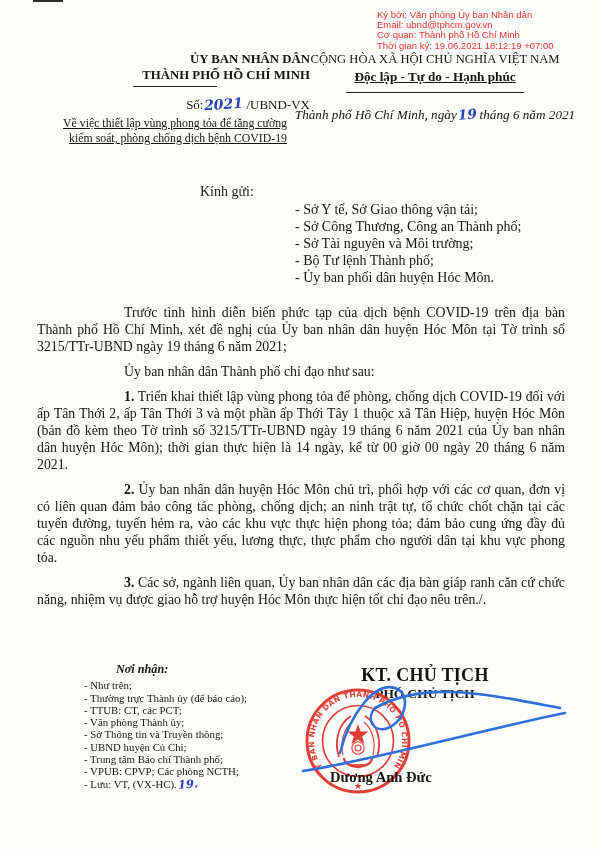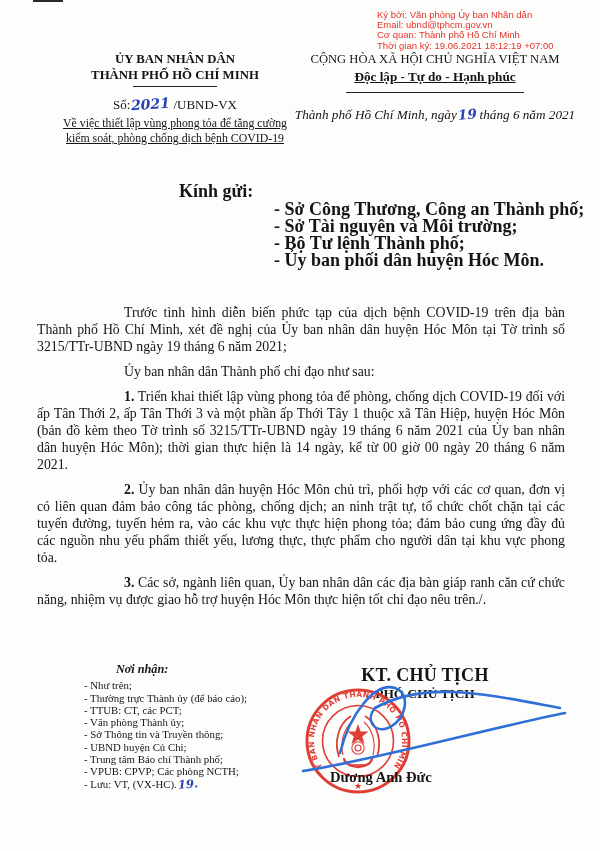--- a/index.html
+++ b/index.html
@@ -9,38 +9,38 @@
     font-family:"Liberation Serif", serif; color:#141414;
   }
   
   .artifact-line { position:absolute; left:33px; top:0; width:30px; height:2px; background:#2a2a2a; }
 
   
   .dsig { position:absolute; left:377px; top:2px; color:#e63229;
           font-family:"Liberation Sans", sans-serif; font-size:9.5px; line-height:10.2px;margin-top:8px; }
 
   
-  .hdr-left  { position:absolute; left:40px;  top:52px; width:270px; text-align:center; }
+  .hdr-left  { position:absolute; left:40px;  top:52px; width:270px; text-align:right; }
   .org1, .org2 { font-weight:bold; font-size:12.8px; line-height:15.5px; }
   .org-rule  { width:84px; border-top:1.5px solid #222; margin:3px auto 0; }
   .so-line   { font-size:13px; margin-top:9px; }
   .subject   { font-size:11.8px; width:224px; margin:3px auto 0; line-height:15px;text-decoration:underline; }
 
   .hdr-right { position:absolute; left:285px; top:52px; width:300px; text-align:center; }
   .motto1 { font-weight:normal; font-size:12.6px; }
   .motto2 { font-weight:bold; font-size:13.2px; display:inline-block;
             border-bottom:1.5px solid #222; padding:0 8px 7px; margin-top:1px;text-decoration:underline; }
   .dateline { font-style:italic; font-size:13.2px; margin-top:13px; white-space:nowrap; }
 
   
   .hw { font-family:"DejaVu Serif", serif; font-style:italic; font-weight:bold;
         color:#2941b8; display:inline-block; transform:rotate(-4deg); margin:0 3px 0 1px; }
 
   
-  .kinhgui  { position:absolute; left:179px; top:183px; font-size:18px; line-height:17px;font-weight:bold; }
+  .kinhgui  { position:absolute; left:200px; top:183px; font-size:14px; line-height:17px; }
   .kg-items { margin-left:95px; margin-top:1px; }
 
   
   .body-text { position:absolute; left:37px; top:304px; width:528px;
                font-size:13.8px; line-height:17px; text-align:justify; }
   .body-text p { margin:0 0 8px; text-indent:87px; }
   .sec-num { font-weight:bold; }
 
   
   .footer-left { position:absolute; left:84px; top:663px; font-size:10.8px; line-height:12.3px; }
@@ -77,20 +77,21 @@
 
   <div class="hdr-right">
     <div class="motto1">CỘNG HÒA XÃ HỘI CHỦ NGHĨA VIỆT NAM</div>
     <div><span class="motto2">Độc lập - Tự do - Hạnh phúc</span></div>
     <div class="dateline"><span>Thành phố Hồ Chí Minh, ngày</span><span class="hw" style="font-size:13.5px">19</span><span>tháng 6 năm 2021</span></div>
   </div>
 
   <div class="kinhgui">
     <div>Kính gửi:</div>
     <div class="kg-items">
+      <div>- Sở Y tế, Sở Giao thông vận tải;</div>
       <div>- Sở Công Thương, Công an Thành phố;</div>
       <div>- Sở Tài nguyên và Môi trường;</div>
       <div>- Bộ Tư lệnh Thành phố;</div>
       <div>- Ủy ban phối dân huyện Hóc Môn.</div>
     </div>
   </div>
 
   <div class="body-text">
     <p>Trước tình hình diễn biến phức tạp của dịch bệnh COVID-19 trên địa bàn Thành phố Hồ Chí Minh, xét đề nghị của Ủy ban nhân dân huyện Hóc Môn tại Tờ trình số 3215/TTr-UBND ngày 19 tháng 6 năm 2021;</p>
     <p>Ủy ban nhân dân Thành phố chỉ đạo như sau:</p>

